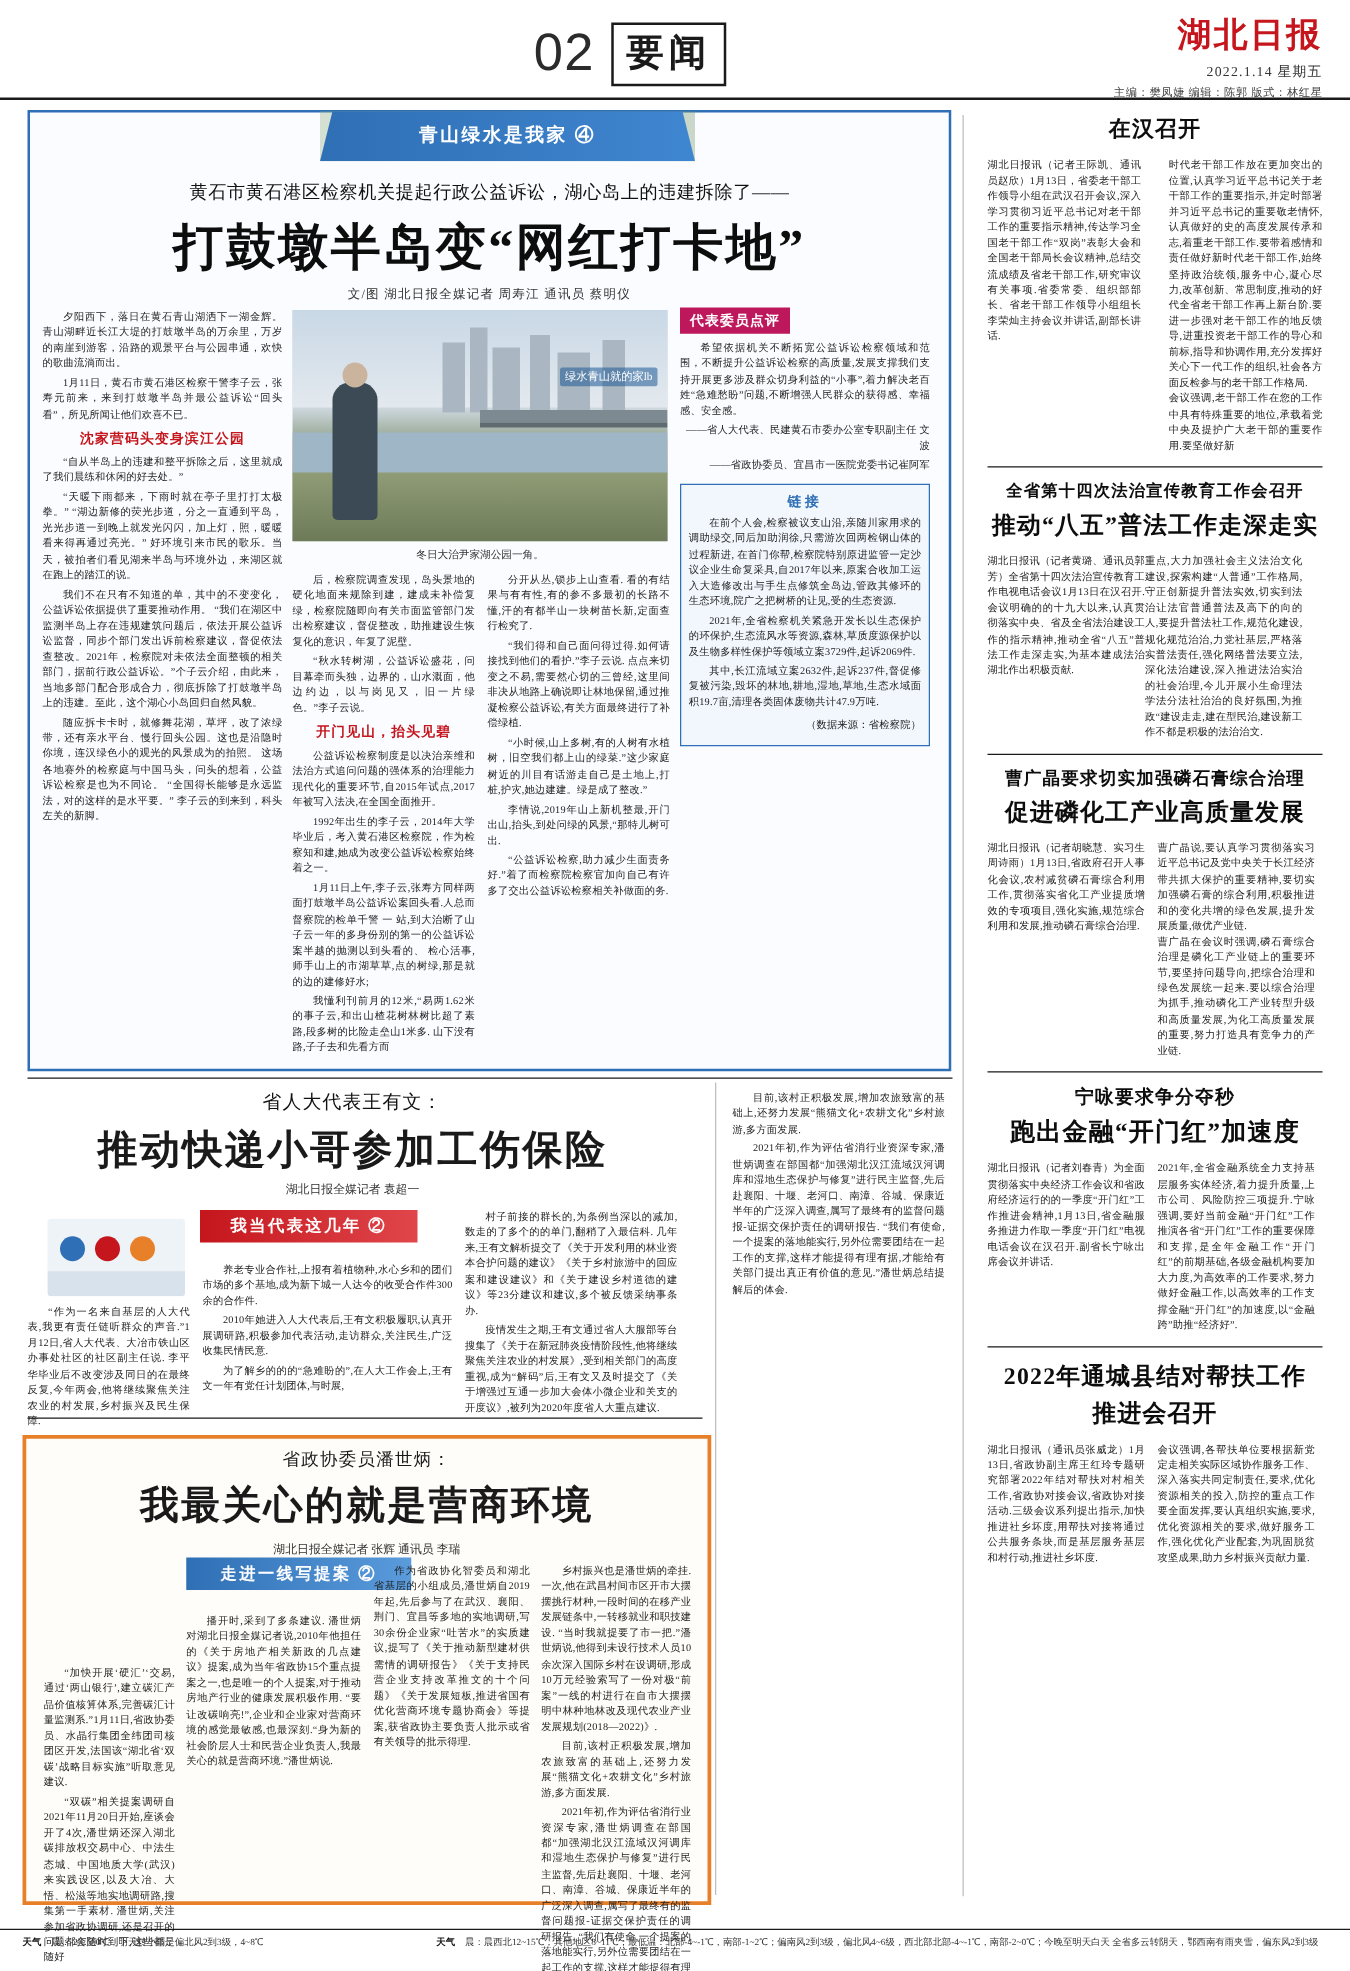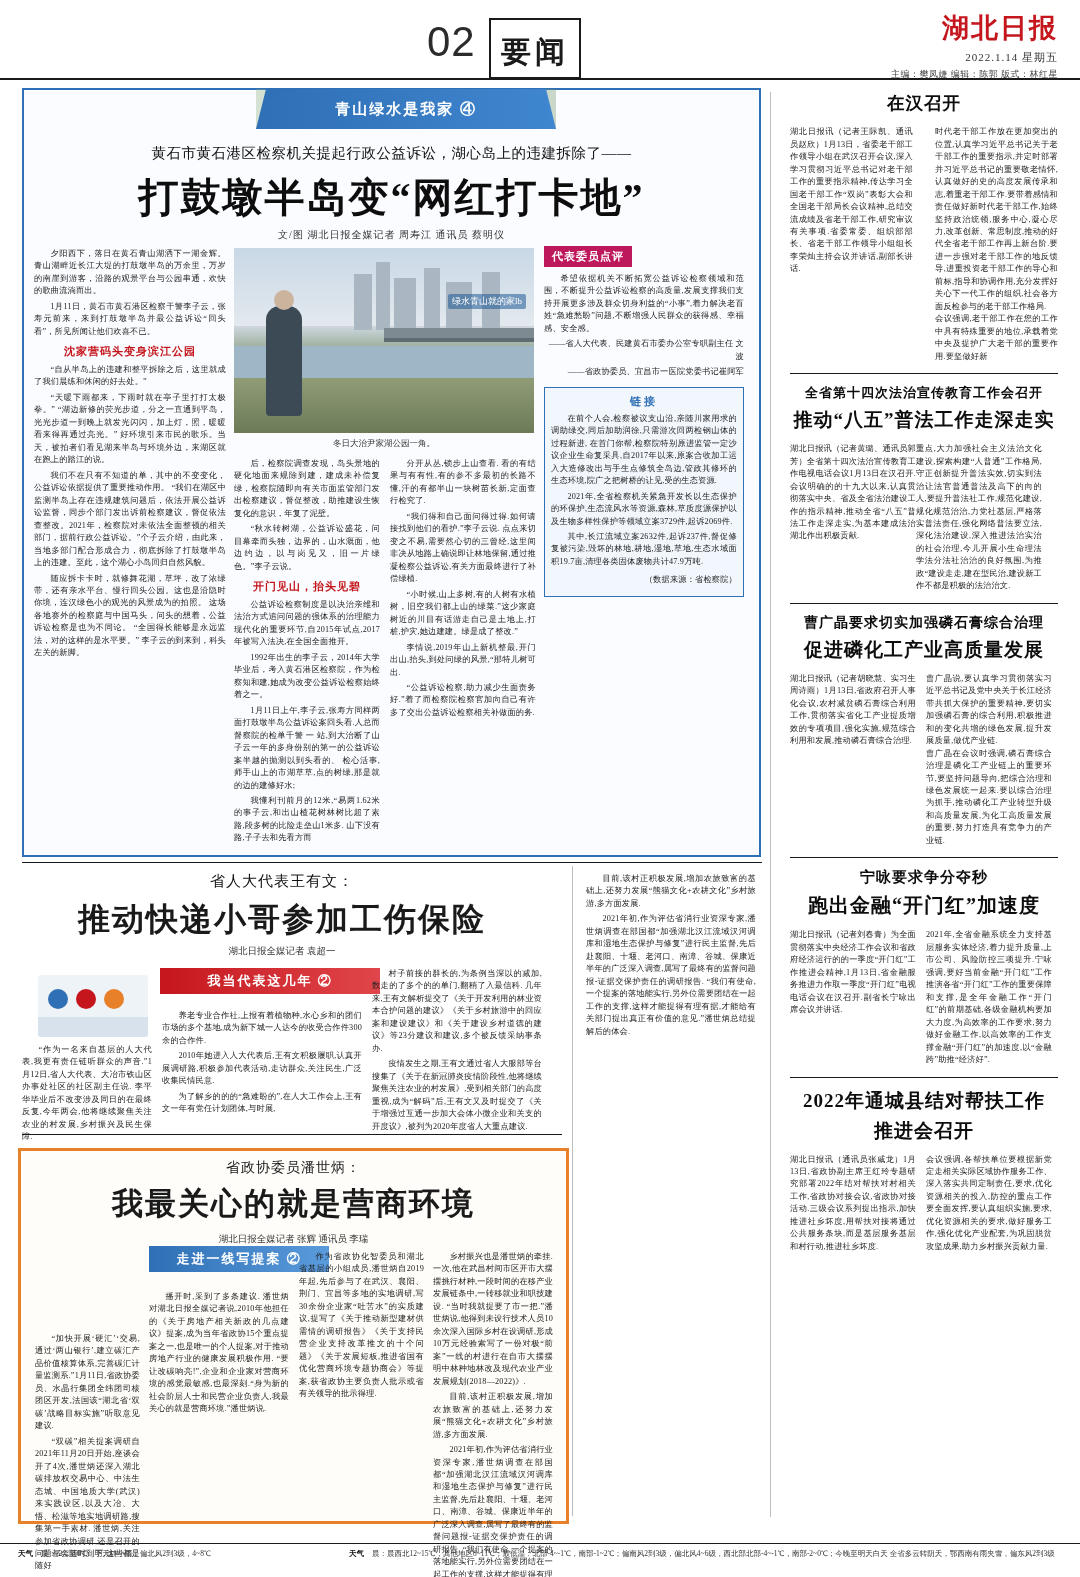--- a/index.html
+++ b/index.html
@@ -18,21 +18,21 @@
     position:absolute;left:0;top:0;width:1080px;height:78px;
     border-bottom:2px solid #1a1a1a;
   }
   .mh-num{
     position:absolute;left:427px;top:18px;
     font-size:42px;color:#2b2b2b;font-family:"Liberation Sans",sans-serif;
     letter-spacing:1px;
   }
   .mh-box{
     position:absolute;left:489px;top:18px;
-    border:2px solid #1a1a1a;padding:12px 10px 4px 10px;
+    border:2px solid #1a1a1a;padding:2px 10px 4px 10px;
     font-size:30px;font-weight:bold;letter-spacing:4px;
   }
   .mh-brand{
     position:absolute;right:22px;top:10px;width:180px;text-align:right;
   }
   .mh-brand .logo{
     font-size:27px;font-weight:bold;color:#c4161c;letter-spacing:2px;
     font-family:"Liberation Serif",serif;
   }
   .mh-brand .date{font-size:11px;color:#333;margin-top:4px;letter-spacing:1px;}
@@ -264,21 +264,21 @@
           <p style="text-align:right;text-indent:0;margin-top:6px;">（数据来源：省检察院）</p>
         </div>
       </div>
     </div>
   </div>
 
   <div class="art2-kicker">省人大代表王有文：</div>
   <div class="art2-title">推动快递小哥参加工伤保险</div>
   <div class="art2-byline">湖北日报全媒记者  袁超一</div>
 
-  <div style="position:absolute;left:160px;top:968px;width:220px;">
+  <div style="position:absolute;left:160px;top:968px;width:174px;">
     <div class="badge-red">我当代表这几年 ②</div>
   </div>
   <div class="cartoon">
     <div class="h" style="left:10px;"></div>
       <div class="h" style="left:38px;background:#c4161c;"></div>
     <div class="h" style="left:66px;background:#e8802a;"></div>
     <div style="position:absolute;left:0;bottom:0;width:110px;height:20px;background:#d8e2ec;"></div>
   </div>
 
   <div style="position:absolute;left:22px;top:1044px;width:130px;" class="col-text">

